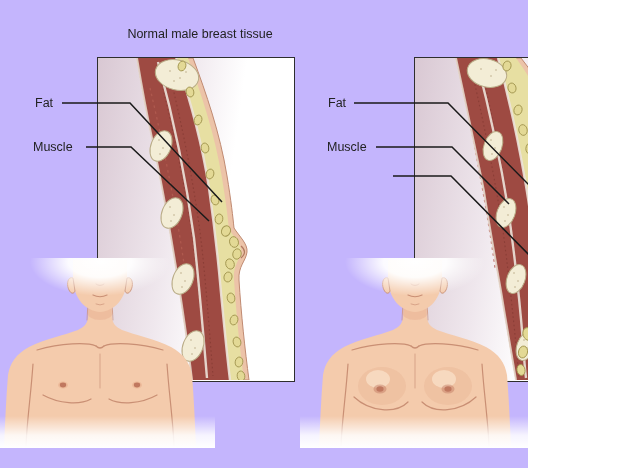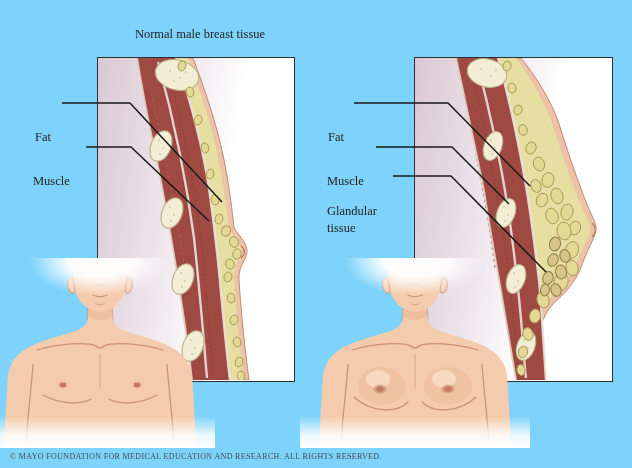--- a/index.html
+++ b/index.html
@@ -7,38 +7,38 @@
     --muscle:#9e4a42; --muscle-dark:#7d352e; --muscle-light:#b35c51;
     --bone:#f3edd6; --bone-edge:#b9ac87;
     --fat:#e7dfa2; --fat-lobule:#e3d995; --fat-edge:#a39751;
     --gland:#d6c488; --gland-edge:#8d7d42;
     --skin-band:#ecc3a8; --skin-band-edge:#c08a72;
     --skin:#f4cbac; --skin-shade:#e9b393; --skin-line:#c98f74; --nipple:#c0785f;
     --inset-bg-left:#d9c8d3; --inset-bg-mid:#efe7ed; --copyright-text:#4a4a4a;
   }
   html,body{margin:0;padding:0;background:#fff;}
   .stage{
-    position:relative; width:632px; height:468px; background:#7dd3fc; overflow:hidden;
-    font-family:Liberation Serif, serif; color:var(--title-text);
+    position:relative; width:528px; height:468px; background:#c4b5fd; overflow:hidden;
+    font-family:Liberation Sans, sans-serif; color:var(--title-text);
   }
   .panel-title{
     position:absolute; top:27px; font-size:12.5px; line-height:14px;
     text-align:center; color:var(--title-text); white-space:nowrap;
   }
   .inset-box{
     position:absolute; top:57px; height:325px; box-sizing:border-box;
     border:1.5px solid var(--frame);
     background:linear-gradient(98deg,var(--inset-bg-left) 0%,var(--inset-bg-mid) 38%,#ffffff 62%);
     z-index:2;
   }
   .inset-box svg{display:block;}
   .torso{position:absolute; top:258px; width:230px; height:190px; z-index:4;}
   .overlay{position:absolute; left:0; top:0; width:632px; height:468px; z-index:6; pointer-events:none;}
   .anno{
-    position:absolute; z-index:7; font-size:12.5px; line-height:17px; color:var(--title-text);margin-top:34px;
+    position:absolute; z-index:7; font-size:12.5px; line-height:17px; color:var(--title-text);
   }
   .copyright{
     position:absolute; left:10px; top:452px; z-index:7;
     font-size:8px; letter-spacing:.35px; color:var(--copyright-text); white-space:nowrap;
   }
   
   .cs-skin{fill:var(--skin-band); stroke:var(--skin-band-edge); stroke-width:1;}
   .cs-fat{fill:var(--fat);}
   .cs-muscle{fill:var(--muscle);}
   .cs-rib{fill:var(--bone); stroke:var(--bone-edge); stroke-width:1;}
@@ -299,16 +299,14 @@
     <path class="leader" d="M 86,147 L 131,147 L 209,221"></path>
     <path class="leader" d="M 354,103 L 448,103 L 530,186"></path>
     <path class="leader" d="M 376,147 L 452,147 L 509,204"></path>
     <path class="leader" d="M 393,176 L 451,176 L 546,272"></path>
   </svg>
 
   <div class="anno" style="left:35px; top:95px;">Fat</div>
   <div class="anno" style="left:33px; top:139px;">Muscle</div>
   <div class="anno" style="left:328px; top:95px;">Fat</div>
   <div class="anno" style="left:327px; top:139px;">Muscle</div>
-  <div class="anno" style="left:327px; top:169px; width:70px;">Glandular tissue</div>
-
-  <div class="copyright">© MAYO FOUNDATION FOR MEDICAL EDUCATION AND RESEARCH. ALL RIGHTS RESERVED.</div>
+
 </div>
 
 </body></html>

